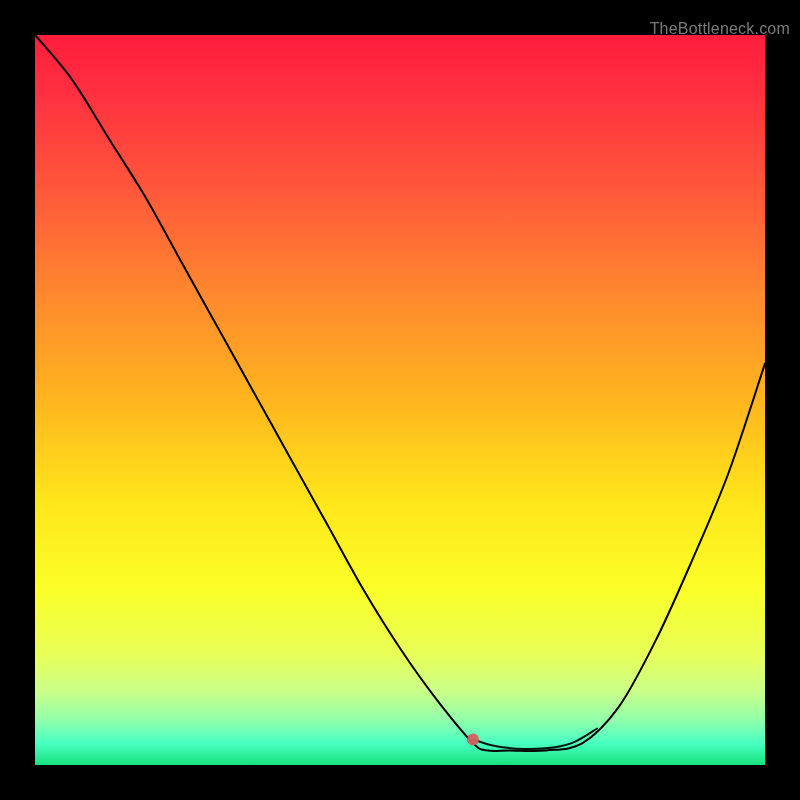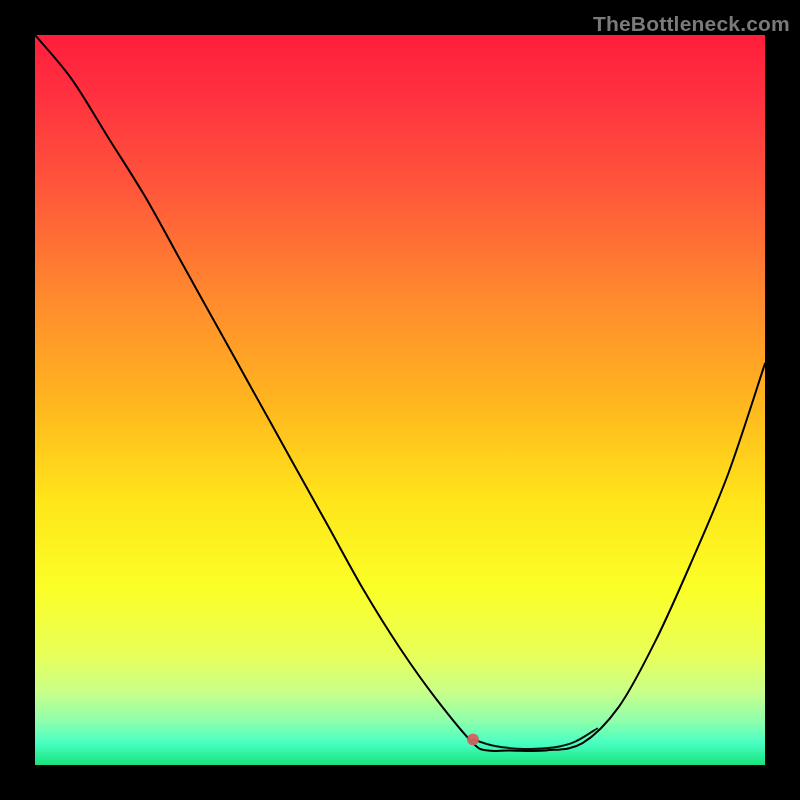--- a/index.html
+++ b/index.html
@@ -11,26 +11,26 @@
     overflow: hidden;
   }
   .outer {
     width: 800px;
     height: 800px;
     background: #000;
     position: relative;
   }
   .attribution {
     position: absolute;
-    top: 12px;
+    top: 20px;
     right: 10px;
     color: #7a7a7a;
     font-family: Arial, Helvetica, sans-serif;
-    font-size: 21px;
-    font-weight: 700;
+    font-size: 16px;
+    font-weight: 400;
     letter-spacing: 0.2px;
   }
   .plot-box {
     position: absolute;
     left: 35px;
     top: 35px;
     width: 730px;
     height: 730px;
     overflow: hidden;
   }

